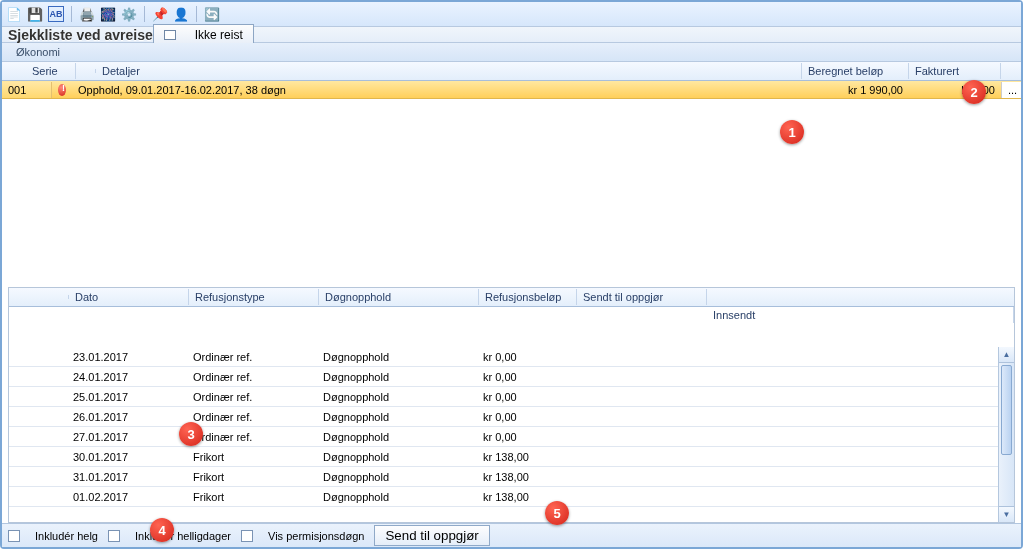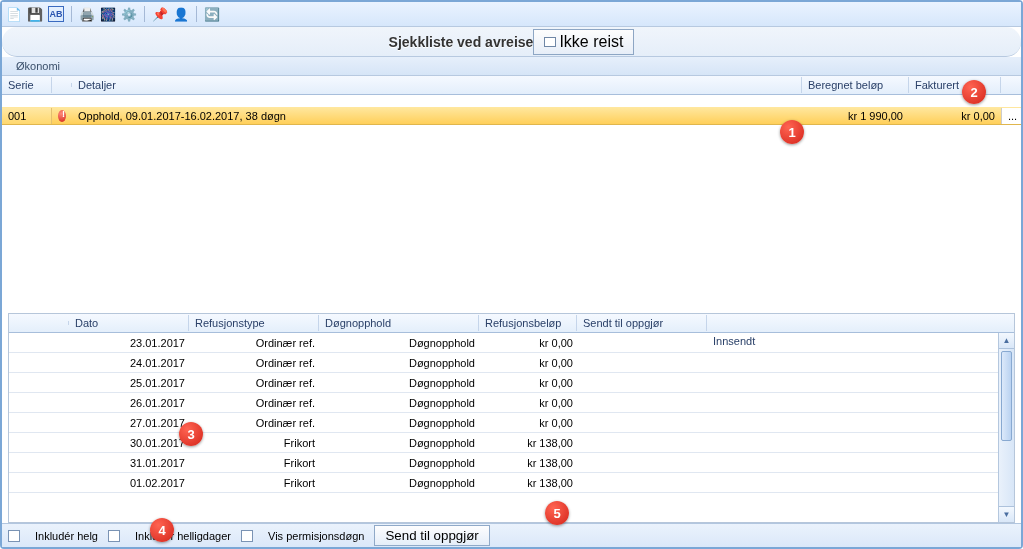--- a/index.html
+++ b/index.html
@@ -37,44 +37,43 @@
       cursor: pointer;
       font-size: 13px;
     }
     .toolbar-sep {
       width: 1px;
       height: 16px;
       background: #a5b9d6;
       margin: 0 2px;
     }
     .title-bar {
-      height: 30px;
+      height: 16px;
       background: linear-gradient(to bottom, #f0f5fb, #e5eef9);
       border-bottom: 1px solid #b7c9e0;
       display: flex;
       align-items: center;
-      justify-content: center;
+      justify-content: flex-start;
       padding: 0 6px;
-      border-radius: 15px;
     }
     .title-text {
       font-size: 14px;
       font-weight: bold;
       color: #333;
       text-shadow: 0 1px 0 #fff;
     }
     .title-right-btn {
       border: 1px solid #8da6c4;
       background: linear-gradient(to bottom, #fdfdfd, #e7eef8);
       padding: 3px 10px;
-      font-size: 16px;
+      font-size: 12px;
       cursor: pointer;
       display: flex;
       align-items: center;
-      gap: 3px;
+      gap: 19px;
     }
     .title-right-btn .sq {
       width: 12px; height: 10px; border:1px solid #6f87a6; background:#fff;
     }
     .section-label {
       background: linear-gradient(to bottom, #e6effb, #d6e5f7);
       border-bottom: 1px solid #b7c9e0;
       padding: 3px 14px;
       color: #3a4f6a;
       font-size: 11px;
@@ -90,33 +89,32 @@
       border-bottom: 1px solid #a7bedb;
       height: 19px;
       align-items: center;
     }
     .th {
       border-right: 1px solid #c5d5ea;
       padding: 2px 6px;
       color: #2a4068;
       font-size: 11px;
     }
-    .th-serie { width: 50px; }
+    .th-serie { width: 50px; margin-left: 24px; }
     .th-icon { width: 20px; }
     .th-detaljer { flex: 1; }
     .th-beregnet { width: 107px; text-align: left;}
     .th-fakturert { width: 92px;}
     .th-end { width: 20px; border-right: none;}
     .data-row {
       display: flex;
       height: 18px;
       align-items: center;
       background: linear-gradient(to bottom, #ffe8a0, #ffcf5a);
       border-bottom: 1px solid #e0b64d;
-      margin-top: 12px;
     }
     .data-row .cell { padding: 2px 6px; font-size: 11px; }
     .cell-serie { width: 50px; background: linear-gradient(to bottom,#ffe8a4,#ffd86f); border-right:1px solid #e3c070;}
     .cell-icon { width: 20px; display:flex;align-items:center;justify-content:center;}
     .cell-detaljer { flex: 1; }
     .cell-beregnet { width: 107px; text-align: right; padding-right:8px;}
     .cell-fakturert { width: 92px; text-align: right; padding-right:4px;}
     .cell-end { width:20px; text-align:center; background:#fff; border-left:1px solid #ccc; cursor:pointer;}
     .alert-icon {
       width: 12px; height: 12px; border-radius: 50%;
@@ -134,20 +132,21 @@
       border-bottom: 0;
       position: relative;
     }
     .table-bottom {
       flex:1;
       display:flex;
       flex-direction: column;
       margin: 0 6px 0 6px;
       border: 1px solid #b6c6da;
       position: relative;
+      gap: 40px;
     }
     .th-row2 {
        display:flex;
        background: linear-gradient(to bottom, #f5f9ff, #e4effb);
        height: 19px;
        align-items: center;
        border-bottom: 1px solid #a7bedb;
     }
     .th-row2 .dragspace { width: 60px; border-right:1px solid #c5d5ea;}
     .col-dato { width: 120px; }
@@ -162,21 +161,21 @@
       position: relative;
     }
     .row2 {
       display:flex;
       height: 20px;
       align-items: center;
       border-bottom: 1px solid #e0e7f1;
       font-size: 11px;
     }
     .row2 .dragspace { width: 60px; }
-    .row2 .cell2 { padding: 2px 4px; text-align: right;}
+    .row2 .cell2 { padding: 2px 4px;}
     .scrollbar-v {
       position:absolute; right:0; top:0; bottom:0; width:16px;
       background: linear-gradient(to right,#e9f1fb,#d8e6f7);
       border-left:1px solid #b4c7de;
     }
     .scrollbar-v .arrow {
       height:16px; background: linear-gradient(#f3f8fe,#d9e7f8);
       border-bottom:1px solid #adc2dc;
       display:flex;align-items:center;justify-content:center;
       color:#4a6ea0; font-size:8px; cursor:pointer;

